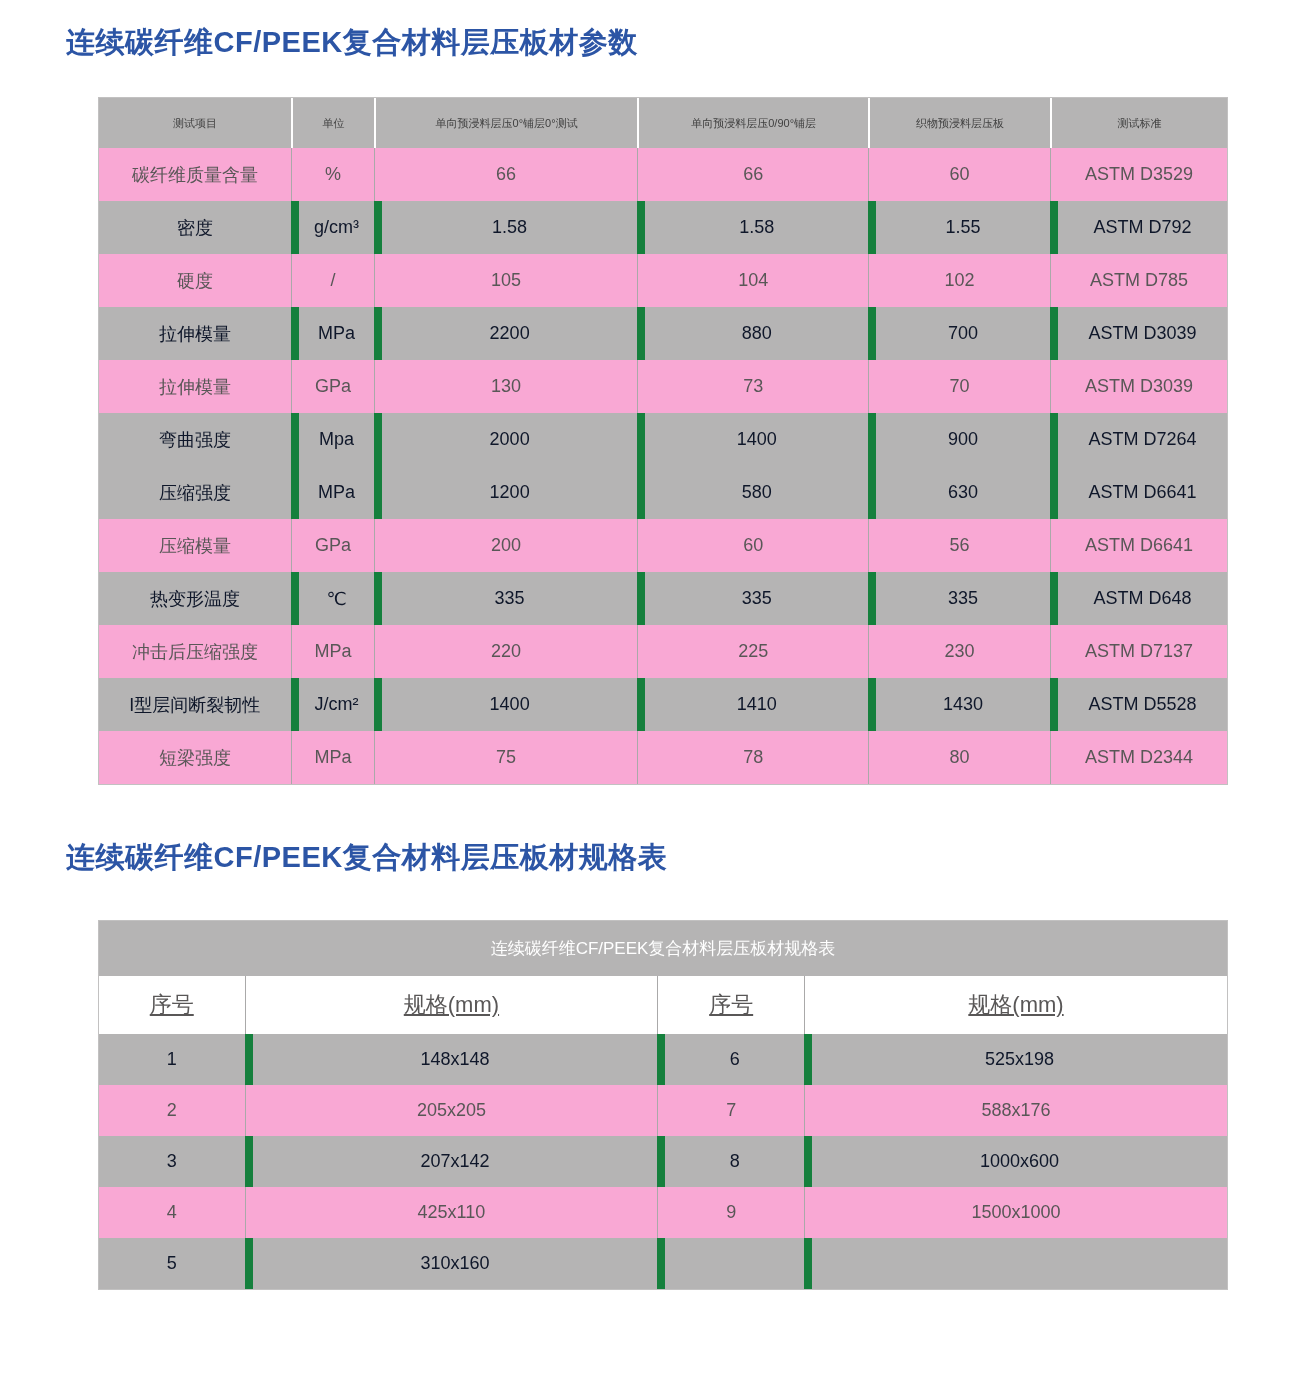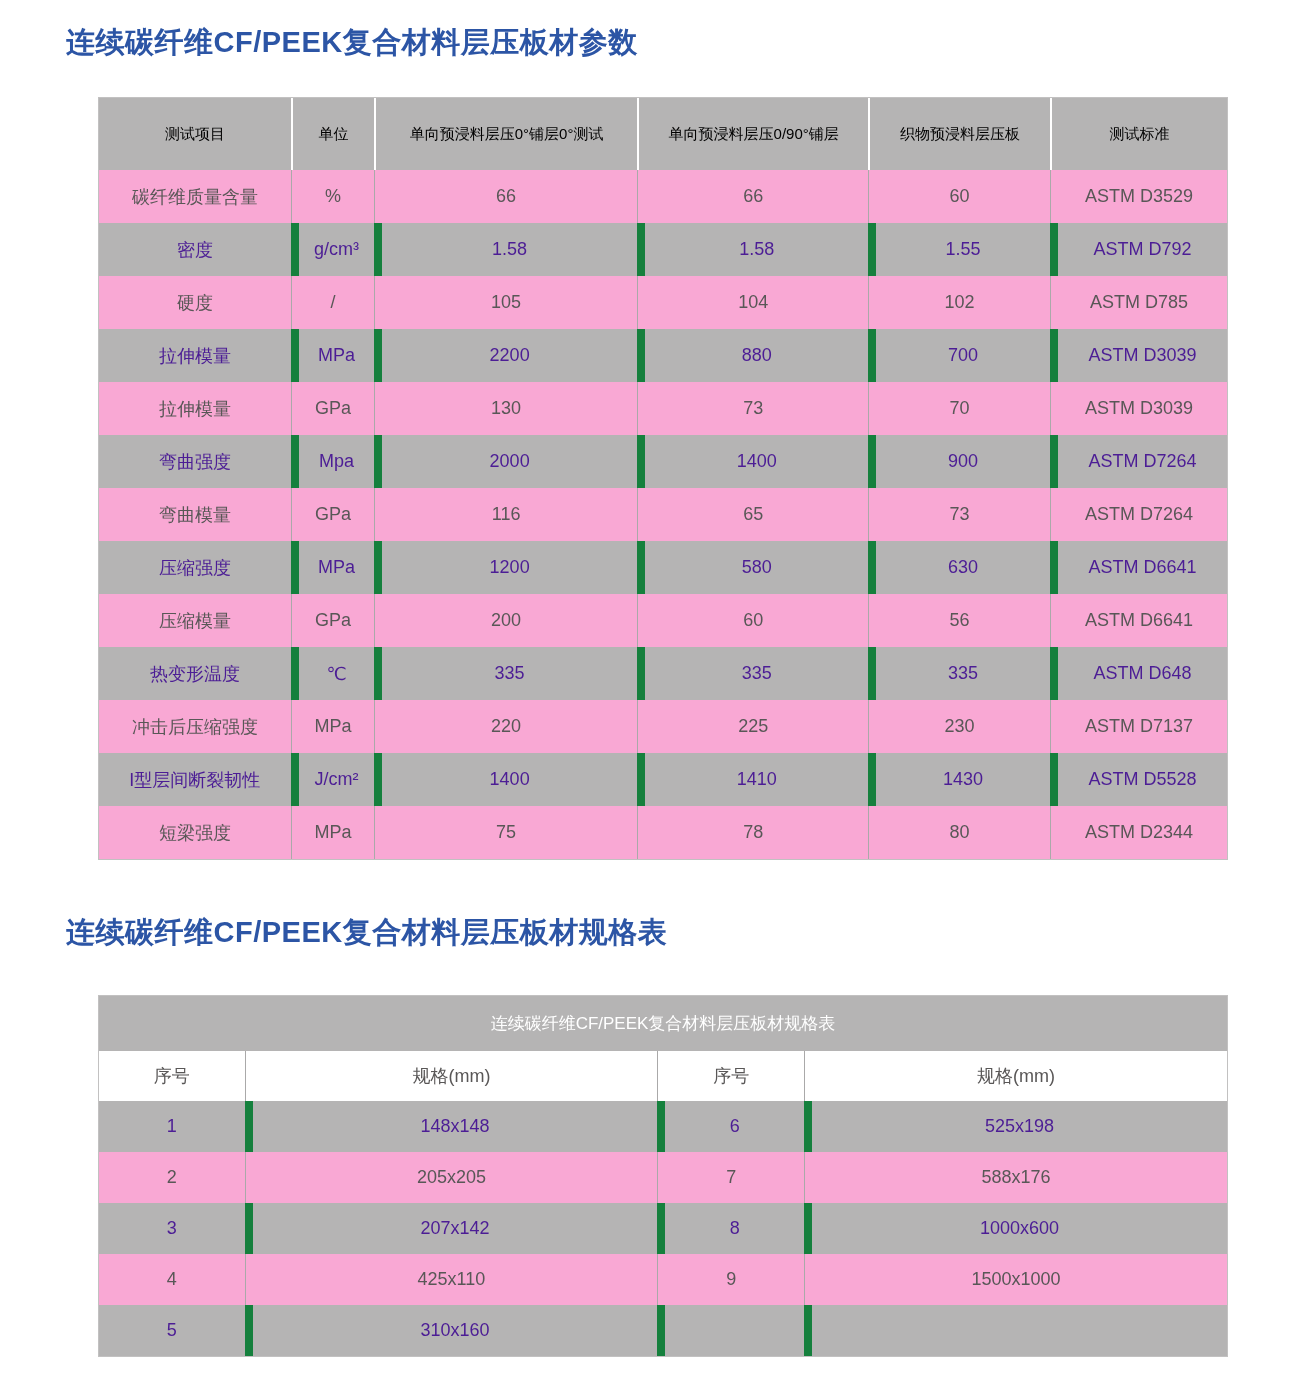--- a/index.html
+++ b/index.html
@@ -45,45 +45,46 @@
     font-weight: 400;
     padding: 0 4px;
     box-sizing: border-box;
     overflow: hidden;
     white-space: nowrap;
   }
 
   
   #table1 thead th {
     background: #b5b4b4;
-    color: #000000;
-    height: 72px;
-    font-size: 15px;
+    color: #404040;
+    height: 50px;
+    font-size: 11px;
   }
   #table1 thead th + th { border-left: 2px solid #ffffff; }
   #table1 td { height: 53px; font-size: 18px; }
 
   tr.row-white { background: #f9a8d4; color: #595757; }
   tr.row-white td + td { border-left: 1px solid #aaa9a9; }
-  tr.row-gray { background: #b5b4b4; color: #4c1d95; }
+  tr.row-gray { background: #b5b4b4; color: #0f172a; }
   tr.row-gray td + td { border-left: 8px solid #15803d; }
 
   
   #table2 .caption-cell {
     background: #b5b4b4;
     color: #ffffff;
     height: 55px;
     font-size: 17px;
     font-weight: 400;
   }
   #table2 thead th.colhead {
     background: #ffffff;
     color: #595757;
-    height: 50px;
-    font-size: 18px;
+    height: 58px;
+    font-size: 22px;
+    text-decoration: underline;
   }
   #table2 thead th.colhead + th.colhead { border-left: 1px solid #aaa9a9; }
   #table2 td { height: 51px; font-size: 18px; }
 </style>
 </head>
 <body>
 
 <h1 id="title1" class="section-title">连续碳纤维CF/PEEK复合材料层压板材参数</h1>
 
 <div id="table1-wrap" class="tbl-wrap">
@@ -148,28 +149,20 @@
           <td>ASTM D3039</td>
         </tr>
         <tr class="row-gray">
           <td>弯曲强度</td>
           <td>Mpa</td>
           <td>2000</td>
           <td>1400</td>
           <td>900</td>
           <td>ASTM D7264</td>
         </tr>
-        <tr class="row-white">
-          <td>弯曲模量</td>
-          <td>GPa</td>
-          <td>116</td>
-          <td>65</td>
-          <td>73</td>
-          <td>ASTM D7264</td>
-        </tr>
         <tr class="row-gray">
           <td>压缩强度</td>
           <td>MPa</td>
           <td>1200</td>
           <td>580</td>
           <td>630</td>
           <td>ASTM D6641</td>
         </tr>
         <tr class="row-white">
           <td>压缩模量</td>

